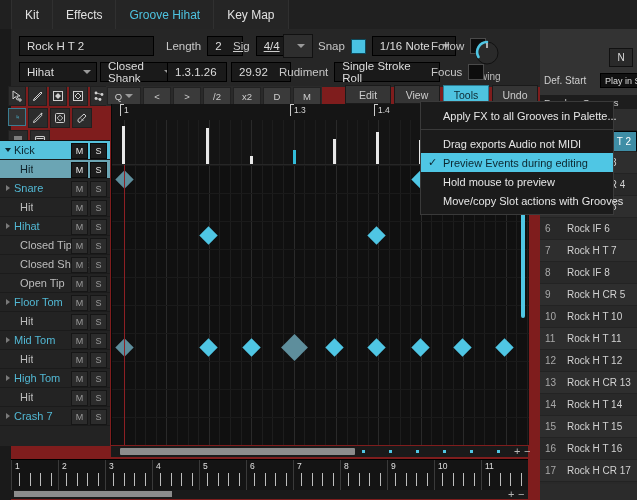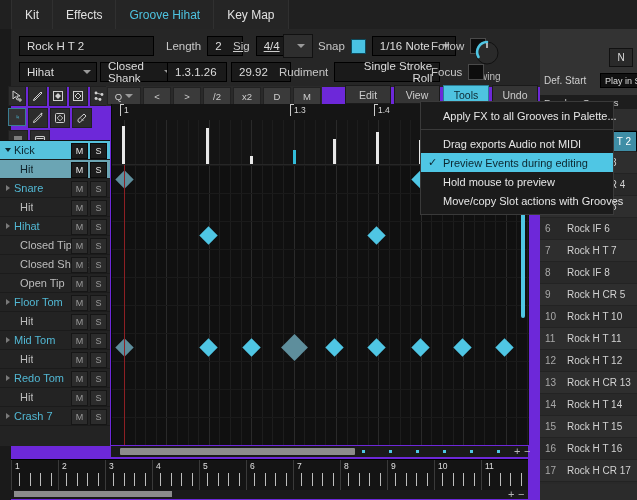--- a/index.html
+++ b/index.html
@@ -1,21 +1,21 @@
 <!DOCTYPE html>
 <html><head>
 <meta charset="utf-8">
 <style>
   html,body{margin:0;padding:0;background:#1c1c1c;}
   body{
     width:637px;height:500px;overflow:hidden;position:relative;
     font-family:"Liberation Sans",sans-serif;
     color:#cfcfcf;-webkit-font-smoothing:antialiased;
   }
-  .app{position:absolute;inset:0;background:#6d28d9;}
+  .app{position:absolute;inset:0;background:#7f1d1d;}
 
   
   .tabbar{position:absolute;left:0;top:0;width:637px;height:29px;background:#202020;}
   .tabbar .tabs{display:flex;height:29px;align-items:stretch;}
   .tab{display:flex;align-items:center;padding:0 13px;font-size:12px;color:#e2e2e2;
        border-right:1px solid #303030;background:#252525;cursor:default;}
   .tab:first-child{border-left:1px solid #303030;margin-left:11px;}
   .tab.active{color:#4ec3e0;background:#252525;}
 
   
@@ -209,21 +209,21 @@
         <span>Closed Shank</span>
         <span class="chev"></span>
       </div>
     </div>
     <div class="hrow r2" style="left:151px;">
       <div class="field" style="width:60px;margin-left:5px;">1.3.1.26</div>
     </div>
     <div class="hrow r2" style="left:215px;">
       <div class="field" style="width:60px;margin-left:5px;">29.92</div>
     </div>
-    <div class="hrow r2" style="left:268px;text-align:right;">
+    <div class="hrow r2" style="left:268px;">
       <span class="lbl">Rudiment</span>
       <div class="field" style="width:106px;">Single Stroke Roll</div>
     </div>
     <div class="hrow r2" style="left:420px;">
       <span class="lbl">Focus</span>
       <div class="chk"></div>
     </div>
   </div>
 
   <div class="tools">
@@ -407,21 +407,21 @@
       </div>
       <div class="trk child">
         <span class="tlname">Hit</span>
         <div class="ms">
           <div class="msb">M</div>
           <div class="msb">S</div>
         </div>
       </div>
       <div class="trk parent">
         <span class="tri"></span>
-        <span class="tlname">Redo Tom</span>
+        <span class="tlname">High Tom</span>
         <div class="ms">
           <div class="msb">M</div>
           <div class="msb">S</div>
         </div>
       </div>
       <div class="trk child">
         <span class="tlname">Hit</span>
         <div class="ms">
           <div class="msb">M</div>
           <div class="msb">S</div>

